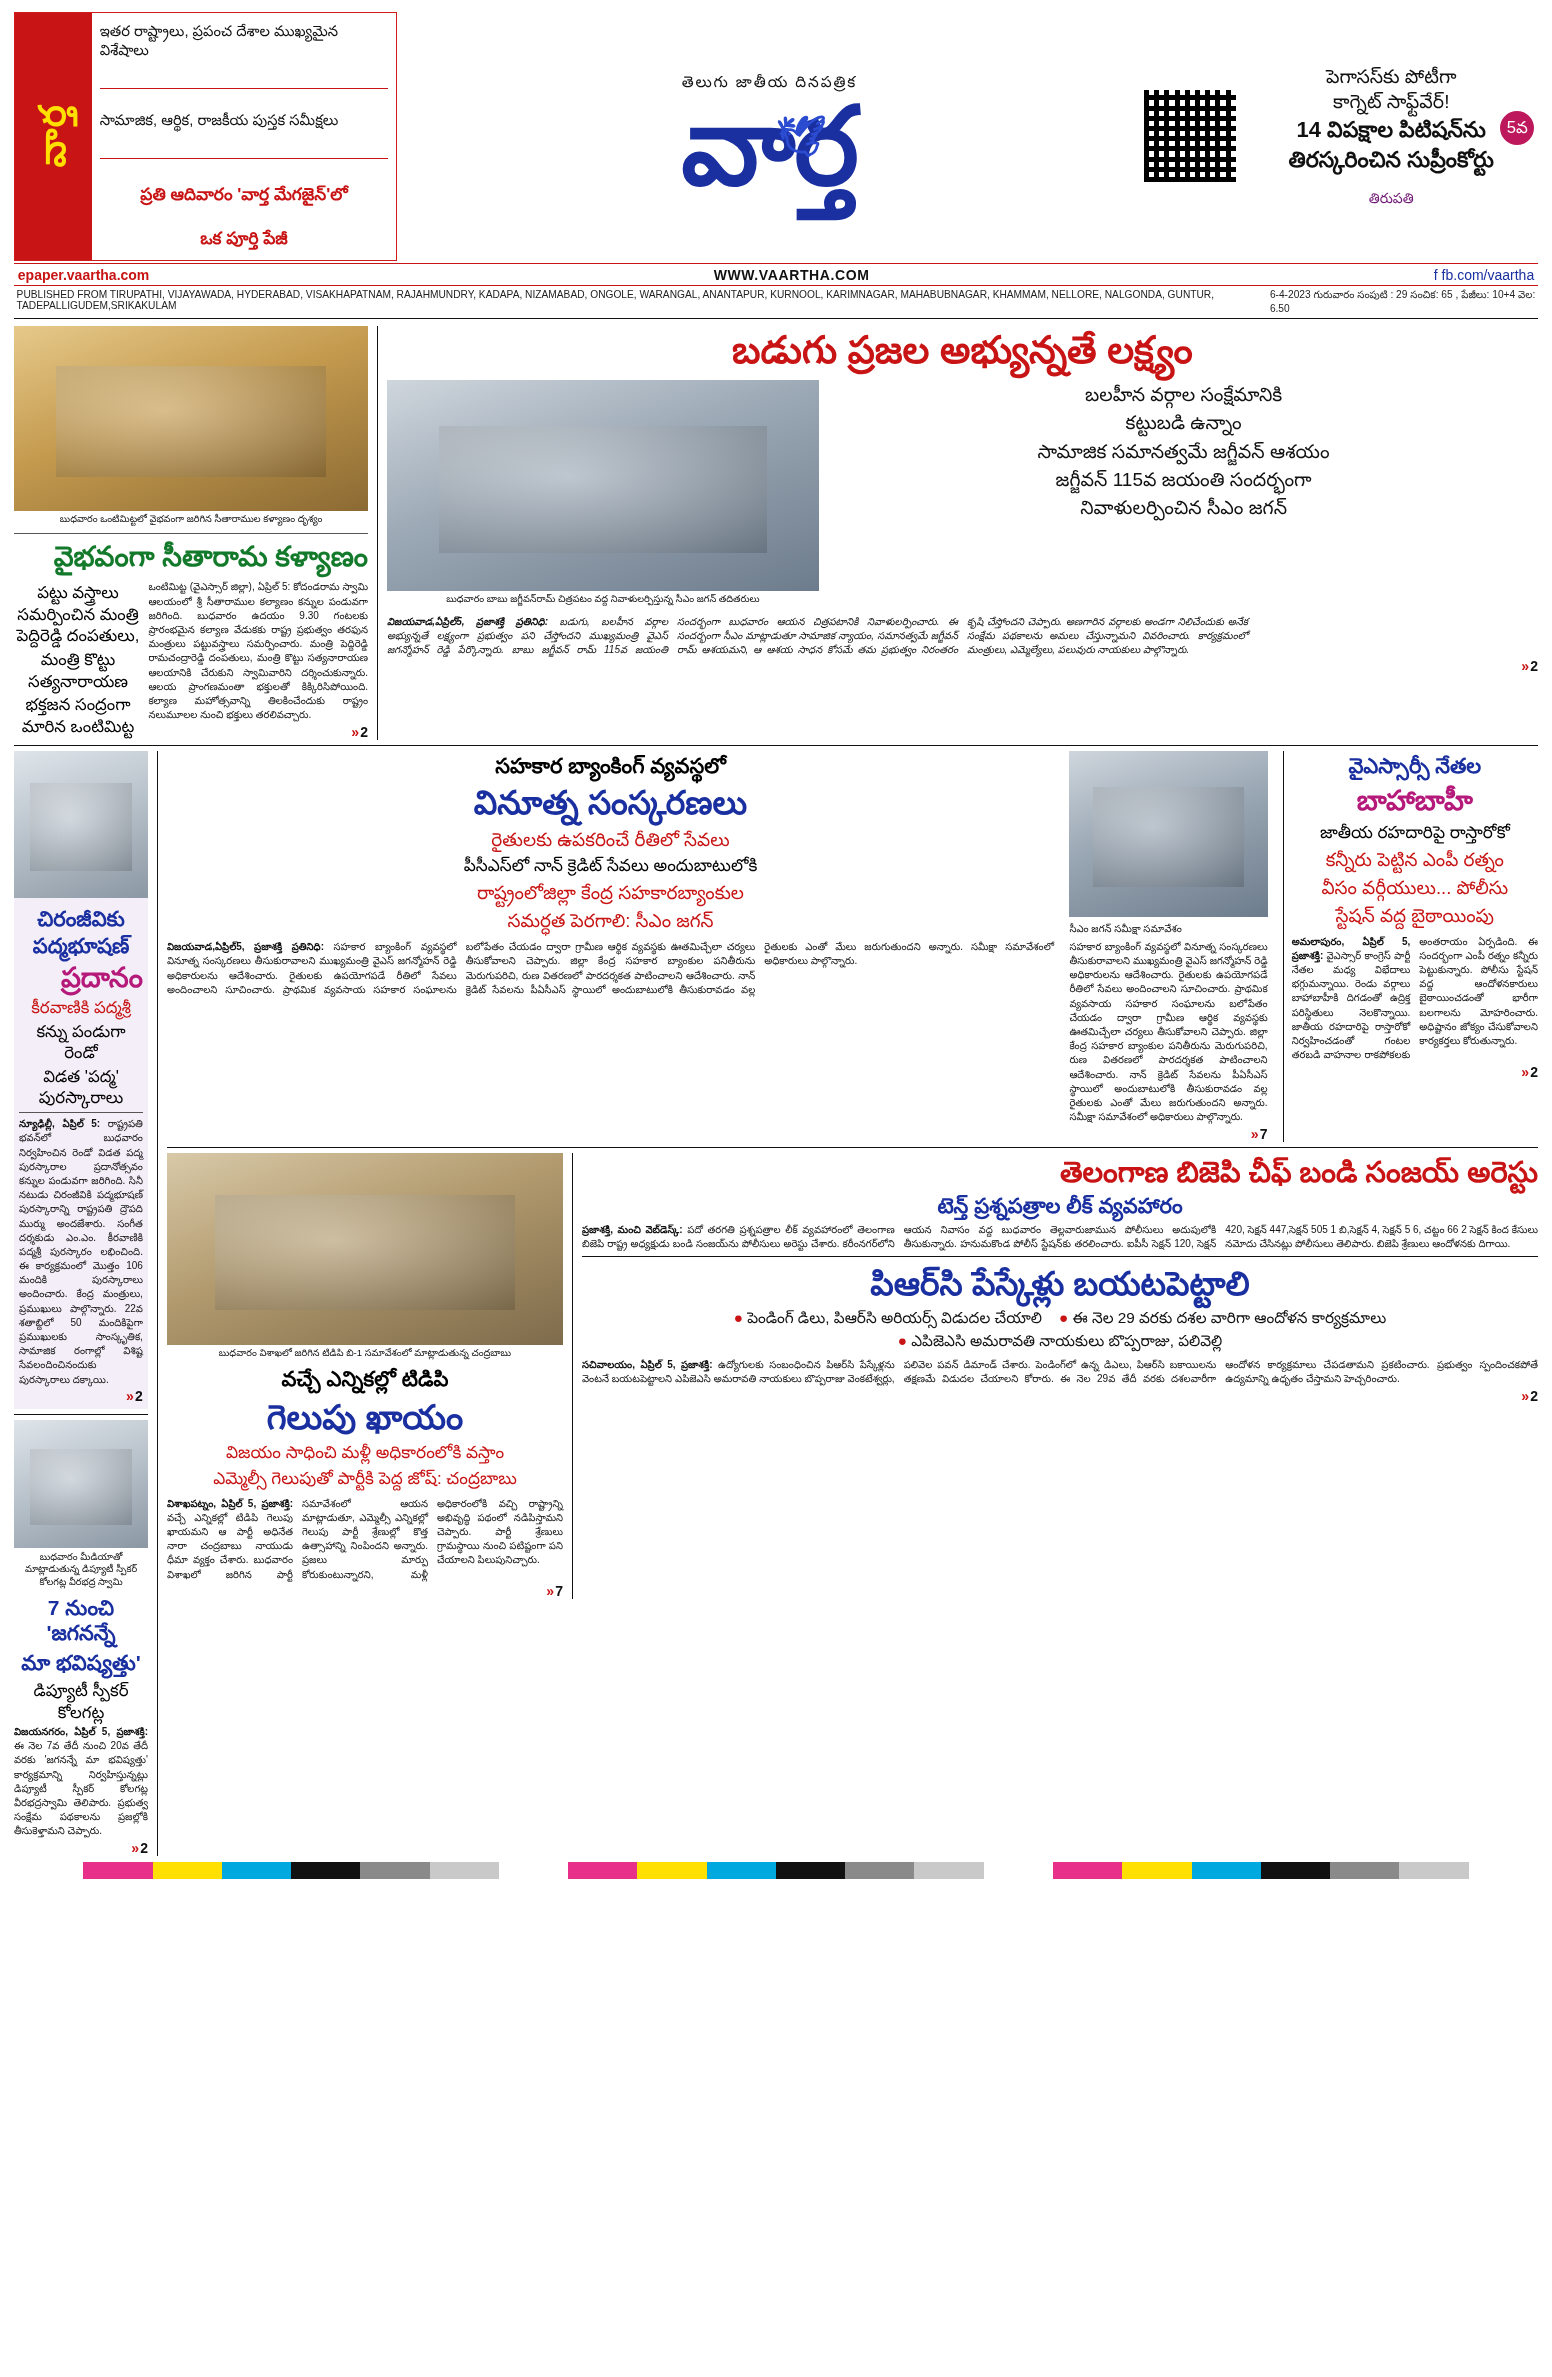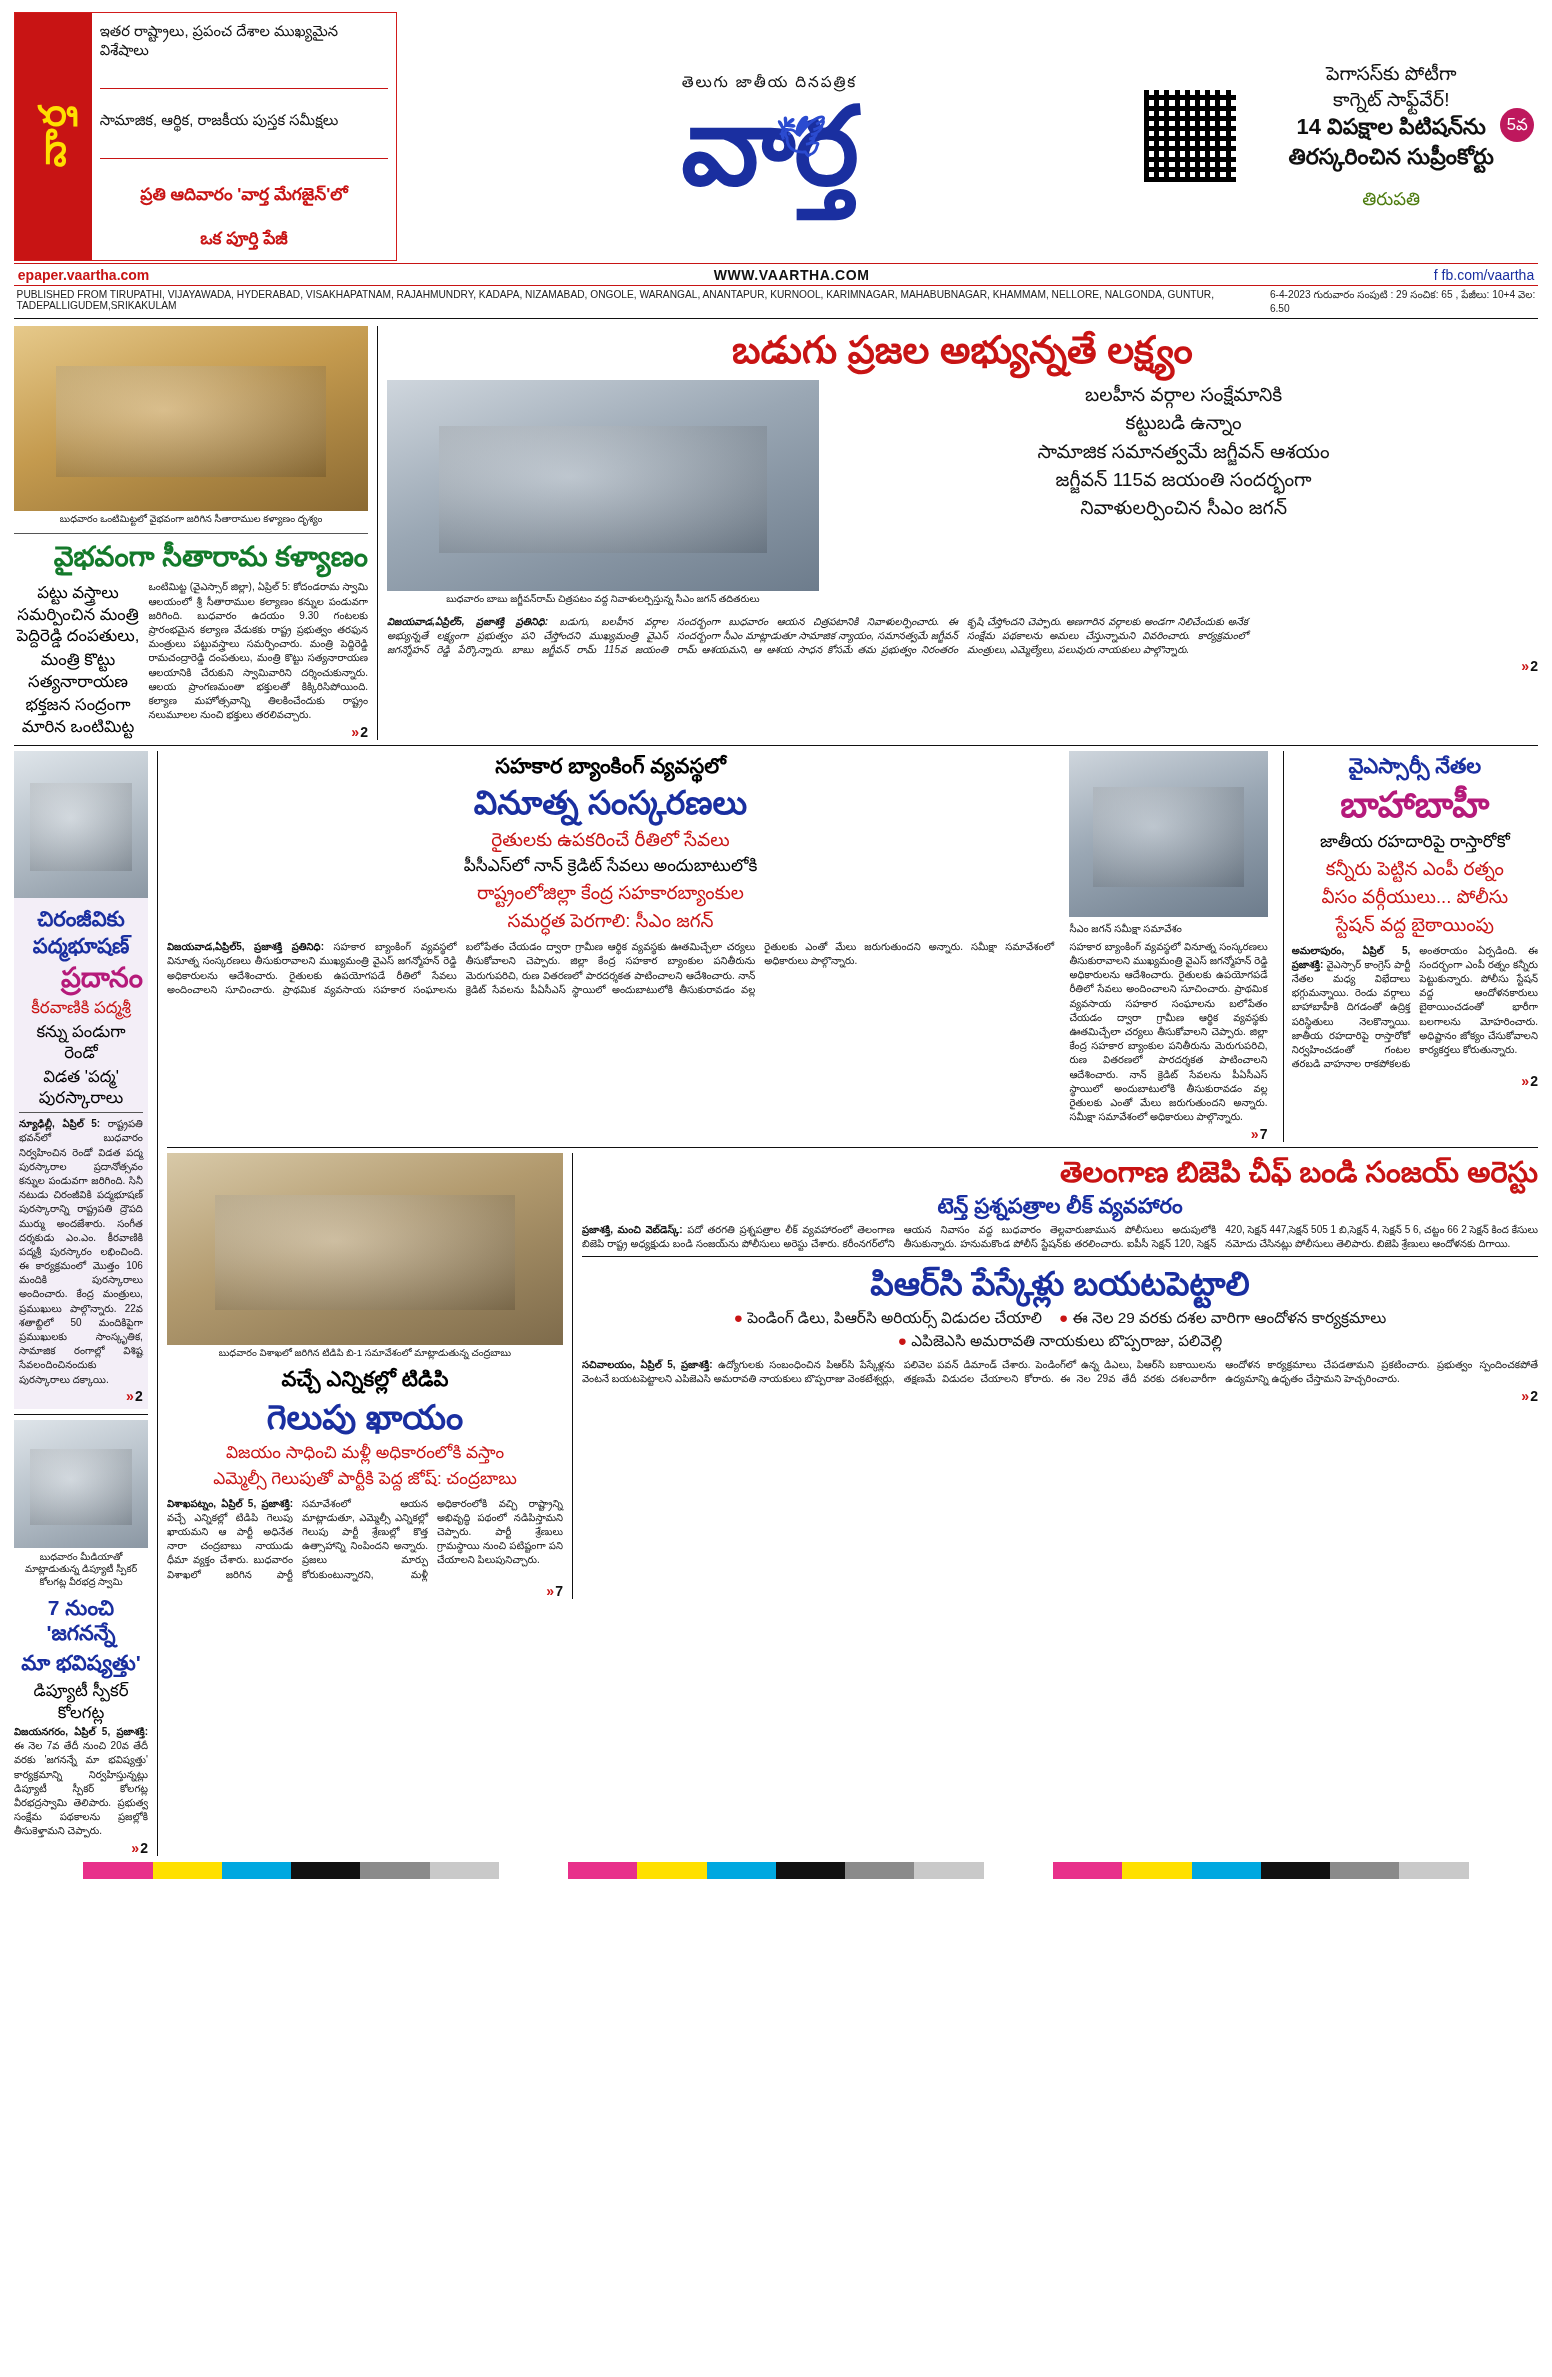--- a/index.html
+++ b/index.html
@@ -133,22 +133,22 @@
     right: 3.8px; top: 47px;
     width: 34px; height: 34px;
     border-radius: 50%;
     background: #be185d;
     color: #fff;
     font-size: 16.6px;
     display: flex; align-items: center; justify-content: center;
   }
   .tirupati {
     text-align: center;
-    font-size: 18px;
-    color: #4d7c0f;
+    font-size: 14px;
+    color: #701a75;
     margin-top: 15px;
   }
 
   
   .strip {
     display: flex;
     align-items: center;
     justify-content: space-between;
     border-top: 1.9px solid #c81414;
     border-bottom: 1.9px solid #c81414;
@@ -411,21 +411,21 @@
           <div class="body-text" style="margin-top:5.1px">సీఎం జగన్ సమీక్షా సమావేశం</div>
           <div class="body-text" style="margin-top:3.8px">సహకార బ్యాంకింగ్ వ్యవస్థలో వినూత్న సంస్కరణలు తీసుకురావాలని ముఖ్యమంత్రి వైఎస్ జగన్మోహన్ రెడ్డి అధికారులను ఆదేశించారు. రైతులకు ఉపయోగపడే రీతిలో సేవలు అందించాలని సూచించారు. ప్రాథమిక వ్యవసాయ సహకార సంఘాలను బలోపేతం చేయడం ద్వారా గ్రామీణ ఆర్థిక వ్యవస్థకు ఊతమిచ్చేలా చర్యలు తీసుకోవాలని చెప్పారు. జిల్లా కేంద్ర సహకార బ్యాంకుల పనితీరును మెరుగుపరిచి, రుణ వితరణలో పారదర్శకత పాటించాలని ఆదేశించారు. నాన్ క్రెడిట్ సేవలను పీఏసీఎస్ స్థాయిలో అందుబాటులోకి తీసుకురావడం వల్ల రైతులకు ఎంతో మేలు జరుగుతుందని అన్నారు. సమీక్షా సమావేశంలో అధికారులు పాల్గొన్నారు.</div>
           <div class="jump">
             <span class="arrows">»</span>
             <span>7</span>
           </div>
         </div>
 
         <div class="col vrule" style="width:255px;padding-left:7.7px">
           <div class="hd-md hl-blue">వైఎస్సార్సీ నేతల</div>
-          <div class="hd-xl hl-magenta" style="font-size:36px">బాహాబాహీ</div>
+          <div class="hd-xl hl-magenta" style="font-size:28px">బాహాబాహీ</div>
           <div class="hd-sm" style="font-size:17px">జాతీయ రహదారిపై రాస్తారోకో</div>
           <div class="hd-sm hl-red" style="font-size:18.5px">కన్నీరు పెట్టిన ఎంపీ రత్నం</div>
           <div class="hd-sm hl-red" style="font-size:18.5px">వీసం వర్గీయులు... పోలీసు</div>
           <div class="hd-sm hl-red" style="font-size:18.5px">స్టేషన్ వద్ద బైఠాయింపు</div>
           <div class="body-text cols2" style="margin-top:5.1px">
             <span class="byline">అమలాపురం, ఏప్రిల్ 5, ప్రజాశక్తి:</span>
             <span>వైఎస్సార్ కాంగ్రెస్ పార్టీ నేతల మధ్య విభేదాలు భగ్గుమన్నాయి. రెండు వర్గాలు బాహాబాహీకి దిగడంతో ఉద్రిక్త పరిస్థితులు నెలకొన్నాయి. జాతీయ రహదారిపై రాస్తారోకో నిర్వహించడంతో గంటల తరబడి వాహనాల రాకపోకలకు అంతరాయం ఏర్పడింది. ఈ సందర్భంగా ఎంపీ రత్నం కన్నీరు పెట్టుకున్నారు. పోలీసు స్టేషన్ వద్ద ఆందోళనకారులు బైఠాయించడంతో భారీగా బలగాలను మోహరించారు. అధిష్టానం జోక్యం చేసుకోవాలని కార్యకర్తలు కోరుతున్నారు.</span>
           </div>
           <div class="jump">
             <span class="arrows">»</span>

